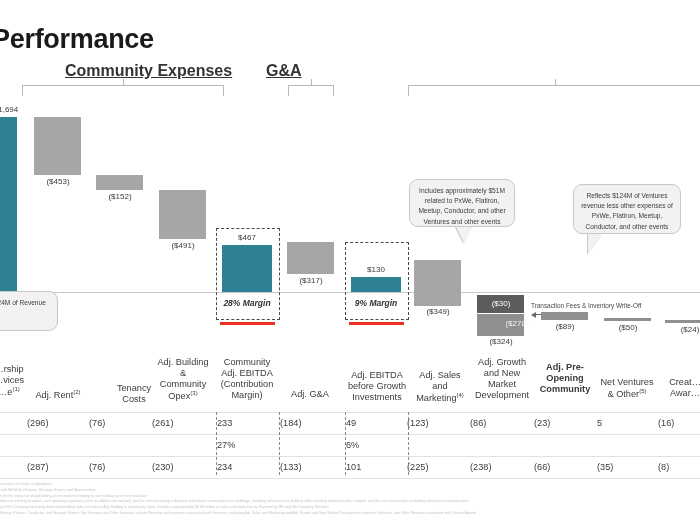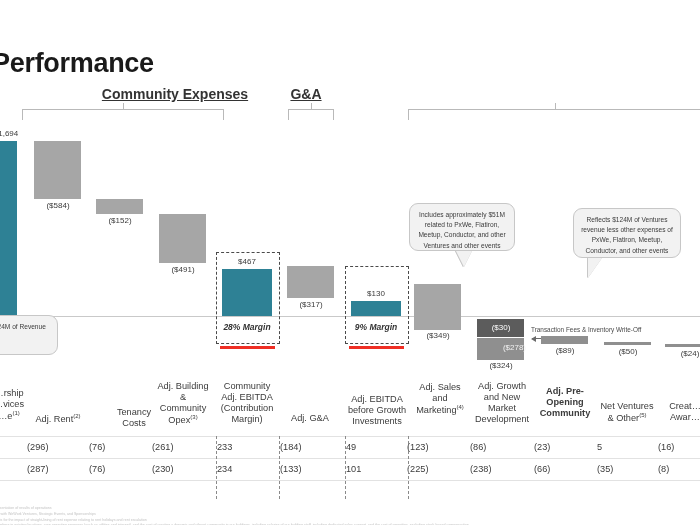--- a/index.html
+++ b/index.html
@@ -3,33 +3,33 @@
 <meta charset="utf-8">
 <style>
   html,body{margin:0;padding:0;}
   body{
     width:700px;height:525px;overflow:hidden;
     background:#ffffff;
     font-family:"Liberation Sans", sans-serif;
     color:#3b3b3b;
     position:relative;
   }
-  .slide{position:absolute;inset:0;margin-top:24px;}
+  .slide{position:absolute;inset:0;}
 
   
   .title{
     position:absolute;left:-8px;top:24px;
     font-size:27px;font-weight:700;color:#1a1a1a;
     letter-spacing:-0.3px;white-space:nowrap;
   }
 
   
   .grp-label{
-    position:absolute;font-size:14px;font-weight:700;color:#333;
-    text-decoration:underline;white-space:nowrap;text-align:center;
+    position:absolute;font-size:16px;font-weight:700;color:#333;
+    text-decoration:underline;white-space:nowrap;text-align:left;
   }
   .bracket{
     position:absolute;
     border-top:1px solid #b9b9b9;
     border-left:1px solid #b9b9b9;
     border-right:1px solid #b9b9b9;
     height:10px;
   }
   .bracket .stem{
     position:absolute;left:50%;top:-7px;width:1px;height:7px;background:#b9b9b9;
@@ -133,21 +133,21 @@
       <span class="stem"></span>
     </div>
 
   <div class="plot">
     <div class="zeroline"></div>
 
     <div class="bar teal" style="left:-8px;top:17px;width:25px;height:175px;"></div>
     <div class="barlabel" style="left:-14px;top:5px;width:40px;">$1,694</div>
 
     <div class="bar gray" style="left:34px;top:17px;width:47px;height:58px;"></div>
-    <div class="barlabel" style="left:32px;top:77px;width:52px;">($584)</div>
+    <div class="barlabel" style="left:32px;top:77px;width:52px;">($453)</div>
 
     <div class="bar gray" style="left:96px;top:75px;width:47px;height:15px;"></div>
     <div class="barlabel" style="left:94px;top:92px;width:52px;">($152)</div>
 
     <div class="bar gray" style="left:159px;top:90px;width:47px;height:49px;"></div>
     <div class="barlabel" style="left:157px;top:141px;width:52px;">($491)</div>
 
     <div class="dashbox" style="left:216px;top:128px;width:62px;height:90px;"></div>
     <div class="bar teal" style="left:222px;top:145px;width:50px;height:47px;"></div>
     <div class="barlabel" style="left:221px;top:133px;width:52px;">$467</div>
@@ -162,21 +162,21 @@
     <div class="barlabel" style="left:350px;top:165px;width:52px;">$130</div>
     <div class="margin" style="left:345px;top:198px;width:62px;">9% Margin</div>
     <div class="redbar" style="left:349px;top:222px;width:55px;"></div>
 
     <div class="bar gray" style="left:414px;top:160px;width:47px;height:46px;"></div>
     <div class="barlabel" style="left:412px;top:207px;width:52px;">($349)</div>
 
     <div class="bar dark" style="left:477px;top:195px;width:47px;height:18px;"></div>
     <div class="barlabel inside" style="left:476px;top:199px;width:50px;">($30)</div>
     <div class="bar mid" style="left:477px;top:214px;width:47px;height:22px;"></div>
-    <div class="barlabel inside-dk" style="left:476px;top:219px;width:50px;text-align:right;">($278)</div>
+    <div class="barlabel inside-dk" style="left:492px;top:219px;width:50px;">($278)</div>
     <div class="barlabel" style="left:476px;top:237px;width:50px;">($324)</div>
 
     <div class="annot" style="left:531px;top:202px;">Transaction Fees &amp; Inventory Write-Off</div>
     <div class="annot-arrow" style="left:532px;top:214px;width:44px;"></div>
 
     <div class="bar mid" style="left:541px;top:212px;width:47px;height:8px;"></div>
     <div class="barlabel" style="left:539px;top:222px;width:52px;">($89)</div>
 
     <div class="bar mid" style="left:604px;top:218px;width:47px;height:3px;"></div>
     <div class="barlabel" style="left:602px;top:223px;width:52px;">($50)</div>
@@ -200,40 +200,44 @@
   </div>
 
   <div class="axis">
     <div class="axlabel" style="left:-14px;top:6px;width:46px;">…rship<br>…vices<br>…e<sup>(1)</sup></div>
     <div class="axlabel" style="left:32px;top:31px;width:52px;">Adj. Rent<sup>(2)</sup></div>
     <div class="axlabel" style="left:105px;top:25px;width:58px;">Tenancy Costs</div>
     <div class="axlabel" style="left:152px;top:-1px;width:62px;">Adj. Building<br>&amp;<br>Community<br>Opex<sup>(3)</sup></div>
     <div class="axlabel" style="left:214px;top:-1px;width:66px;">Community<br>Adj. EBITDA<br>(Contribution<br>Margin)</div>
     <div class="axlabel" style="left:284px;top:31px;width:52px;">Adj. G&amp;A</div>
     <div class="axlabel" style="left:342px;top:12px;width:70px;">Adj. EBITDA<br>before Growth<br>Investments</div>
-    <div class="axlabel" style="left:412px;top:0;width:56px;">Adj. Sales<br>and<br>Marketing<sup>(4)</sup></div>
+    <div class="axlabel" style="left:412px;top:12px;width:56px;">Adj. Sales<br>and<br>Marketing<sup>(4)</sup></div>
     <div class="axlabel" style="left:470px;top:-1px;width:64px;">Adj. Growth<br>and New<br>Market<br>Development</div>
     <div class="axlabel" style="left:537px;top:4px;width:56px;font-weight:bold;">Adj. Pre-<br>Opening<br>Community</div>
     <div class="axlabel" style="left:596px;top:19px;width:62px;">Net Ventures<br>&amp; Other<sup>(5)</sup></div>
     <div class="axlabel" style="left:660px;top:19px;width:50px;">Creat…<br>Awar…</div>
   </div>
 
   <div class="table">
     <div class="trow" id="r0">
         <div class="tcell" style="left: 27px; width: 60px;">(296)</div>
         <div class="tcell" style="left: 89px; width: 60px;">(76)</div>
         <div class="tcell" style="left: 152px; width: 60px;">(261)</div>
         <div class="tcell" style="left: 217px; width: 60px;">233</div>
         <div class="tcell" style="left: 280px; width: 60px;">(184)</div>
         <div class="tcell" style="left: 346px; width: 60px;">49</div>
         <div class="tcell" style="left: 407px; width: 60px;">(123)</div>
         <div class="tcell" style="left: 470px; width: 60px;">(86)</div>
         <div class="tcell" style="left: 534px; width: 60px;">(23)</div>
         <div class="tcell" style="left: 597px; width: 60px;">5</div>
         <div class="tcell" style="left: 658px; width: 60px;">(16)</div>
+      </div>
+    <div class="trow" id="r1">
+        <div class="tcell" style="left: 217px; width: 60px;">27%</div>
+        <div class="tcell" style="left: 346px; width: 60px;">6%</div>
       </div>
     <div class="trow last" id="r2">
         <div class="tcell" style="left: 27px; width: 60px;">(287)</div>
         <div class="tcell" style="left: 89px; width: 60px;">(76)</div>
         <div class="tcell" style="left: 152px; width: 60px;">(230)</div>
         <div class="tcell" style="left: 217px; width: 60px;">234</div>
         <div class="tcell" style="left: 280px; width: 60px;">(133)</div>
         <div class="tcell" style="left: 346px; width: 60px;">101</div>
         <div class="tcell" style="left: 407px; width: 60px;">(225)</div>
         <div class="tcell" style="left: 470px; width: 60px;">(238)</div>

